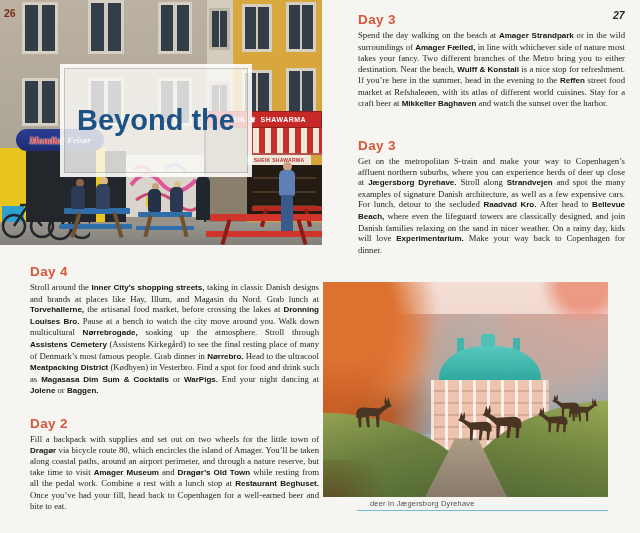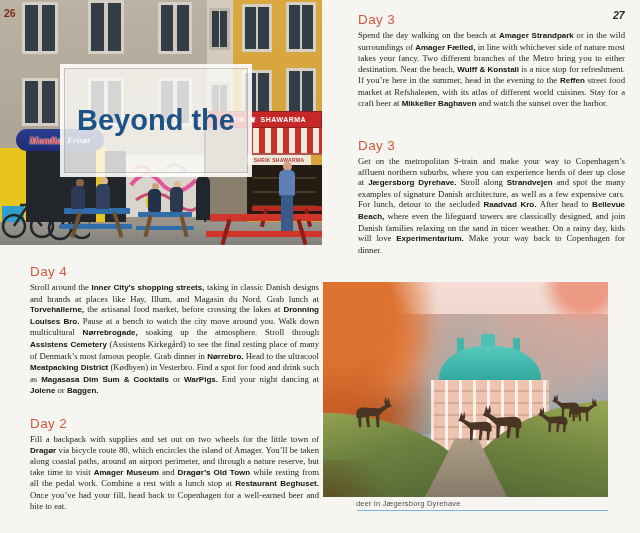--- a/index.html
+++ b/index.html
@@ -1,26 +1,26 @@
 <!DOCTYPE html>
 <html><head>
 <meta charset="utf-8">
 <style>
   html,body{margin:0;padding:0;background:#f7f5f1;}
   .page{position:relative;width:640px;height:533px;background:#f7f5f1;overflow:hidden;
         font-family:"Liberation Sans",sans-serif;}
 
   
   .section{position:absolute;}
-  .day-heading{margin:0 0 3px 0;font-size:13.5px;font-weight:normal;color:#d2593b;letter-spacing:.4px;}
+  .day-heading{margin:0 0 3px 0;font-size:13.5px;font-weight:bold;color:#d2593b;letter-spacing:.4px;}
   .body-text{margin:0;font-family:"Liberation Serif",serif;font-size:8.7px;line-height:10.6px;
              text-align:justify;color:#262626;}
   .bold-run{font-family:"Liberation Sans",sans-serif;font-weight:bold;font-size:8px;color:#141414;}
   .pagenum{position:absolute;font-size:10.5px;font-weight:bold;z-index:9;}
-  .caption{position:absolute;left:356px;top:499px;font-size:7.5px;color:#4f4f4f;letter-spacing:.2px;text-align:right;}
+  .caption{position:absolute;left:370px;top:499px;font-size:7.5px;color:#4f4f4f;letter-spacing:.2px;text-align:right;}
   .caption-rule{position:absolute;left:357px;top:510px;width:251px;height:1px;background:#74b7dc;}
 
   
   .hero{position:absolute;left:0;top:0;width:322px;height:245px;overflow:hidden;background:#b0a899;}
   .hero *{position:absolute;}
   .b-left{left:0;top:0;width:207px;height:245px;background:linear-gradient(#bbb2a3,#aaa294 70%,#91897c);}
   .b-mid{left:207px;top:0;width:26px;height:245px;background:#d3ccbf;}
   .b-right{left:233px;top:0;width:89px;height:245px;background:linear-gradient(#d9a93f,#d2a138);}
   .win{background:linear-gradient(90deg,#333d47 0 44%,#cfc9bd 44% 56%,#333d47 56% 100%);
        border:3px solid #d6d0c4;box-sizing:border-box;}

